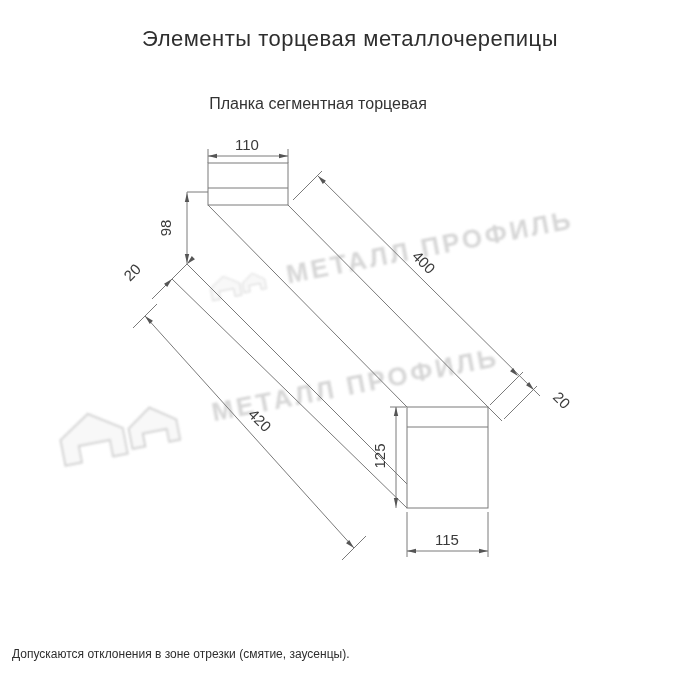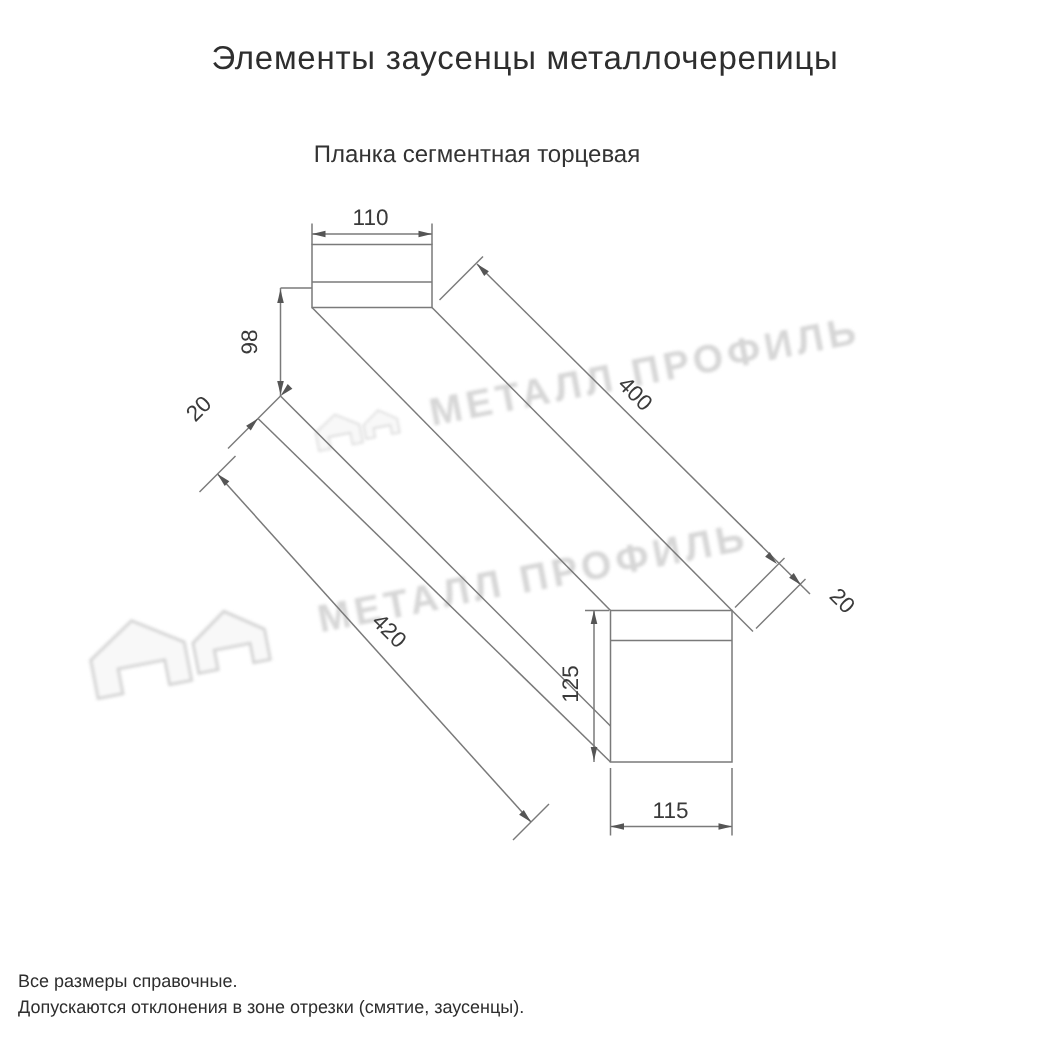--- a/index.html
+++ b/index.html
@@ -165,22 +165,21 @@
     <g transform="translate(407,551)">
         <path class="arrow" d="M0 0 L9 -2.2 L9 2.2 Z"></path>
       </g>
     <g transform="translate(488,551) rotate(180)">
         <path class="arrow" d="M0 0 L9 -2.2 L9 2.2 Z"></path>
       </g>
     <text class="dim" x="447" y="545">115</text>
   </g>
 </svg>
 
-<div class="abs page-title">Элементы заусенцы металлочерепицы</div>
+<div class="abs page-title">Элементы торцевая металлочерепицы</div>
 
 <div class="abs subtitle">
   <div>Планка сегментная торцевая</div>
 </div>
 
 <div class="abs notes">
-  <div>Все размеры справочные.</div>
   <div>Допускаются отклонения в зоне отрезки (смятие, заусенцы).</div>
 </div>
 
 </body></html>

